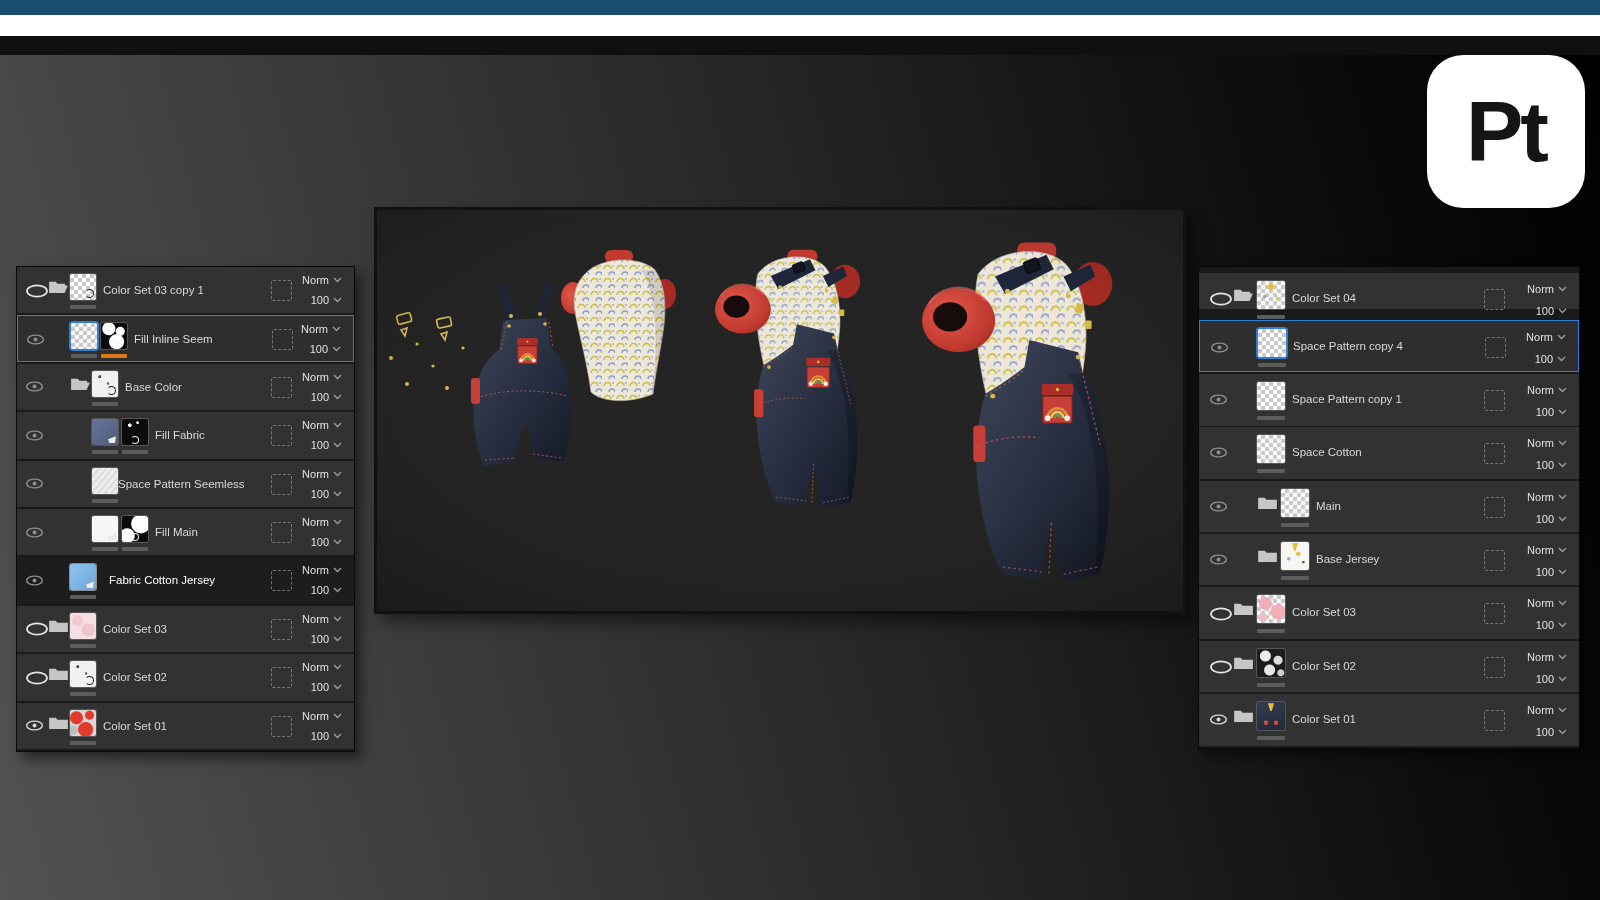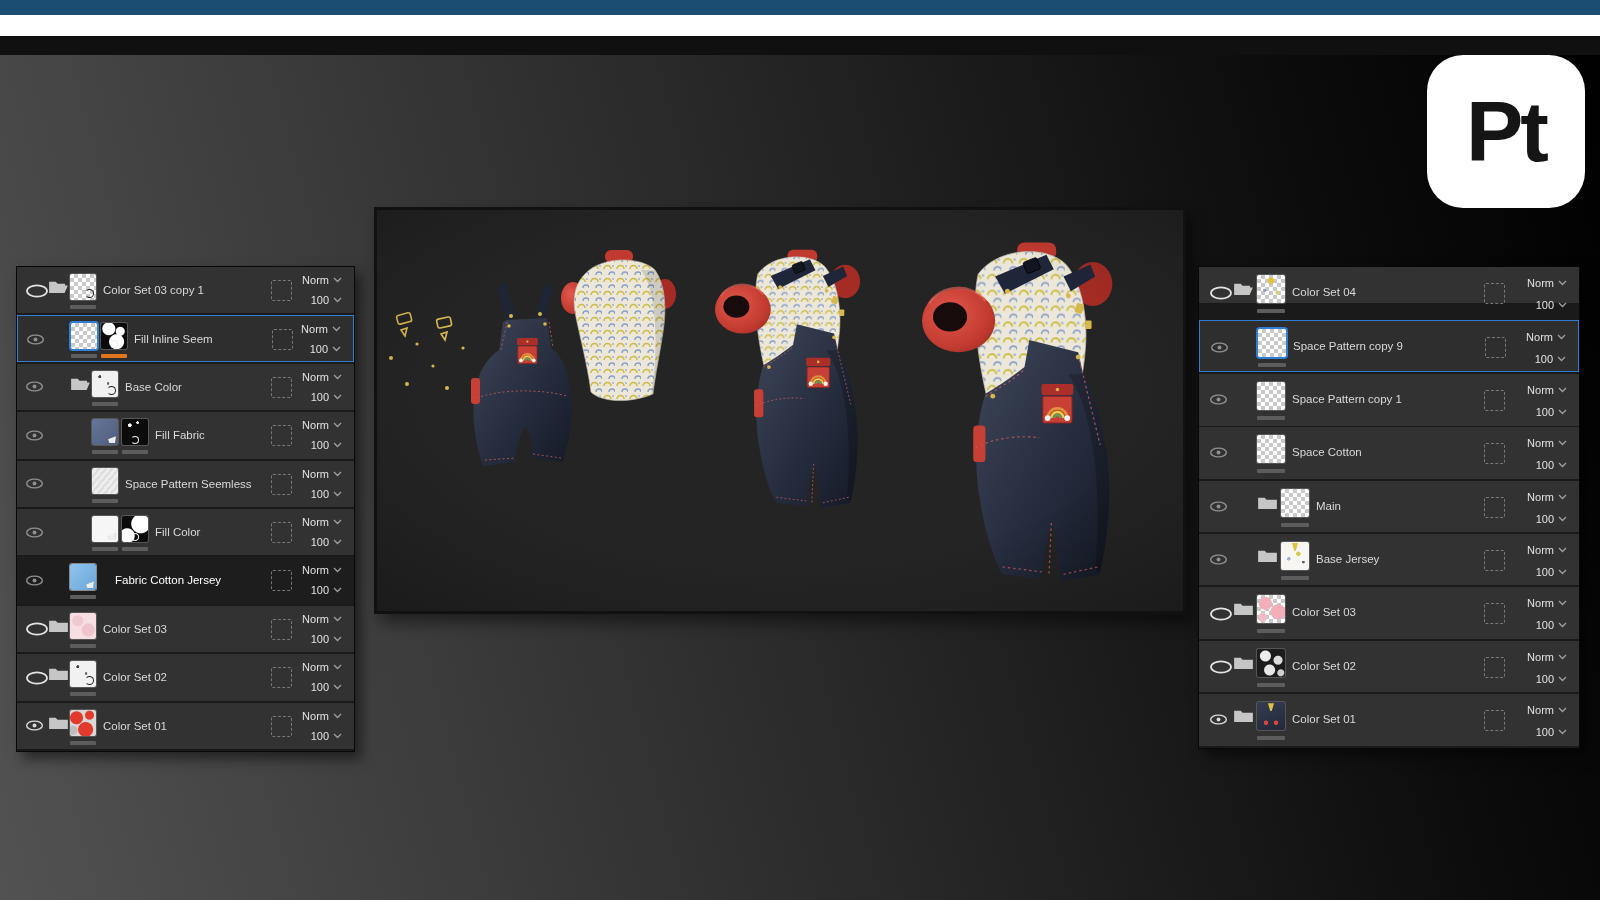--- a/index.html
+++ b/index.html
@@ -346,21 +346,21 @@
       <svg viewBox="0 0 24 14" width="19" height="11">
             <ellipse class="eo" cx="12" cy="7" rx="10" ry="5.6" fill="none" stroke-width="1.8" stroke="#8f8f8f"></ellipse>
       <circle class="ep" cx="12" cy="7" r="2.5" fill="#8f8f8f"></circle>
           </svg>
     </span>
 
     <span class="thumb primary t-white-pattern" style="left: 75px; top: 7px; width: 26px; height: 26px;"></span>
 
     <span class="minibar b1" style="left: 75px; top: 38px; width: 26px;"></span>
 
-    <span class="label" style="left: 108px; line-height: 46.4px; top: 0px;">Space Pattern Seemless</span>
+    <span class="label" style="left: 101px; line-height: 46.4px; top: 0px;">Space Pattern Seemless</span>
     <span class="dashed-box" style="left: 254px; top: 13px;"></span>
     <span class="blend" style="right: 12px; top: 6px;"><b class="v" style="font-weight:normal">Norm</b><svg class="chev" width="9" height="6" viewBox="0 0 9 6">
             <path d="M1 1 L4.5 4.5 L8 1" stroke="#9aa0a6" stroke-width="1.3" fill="none"></path>
           </svg></span>
     <span class="opac" style="right: 12px; top: 26px;"><b class="v" style="font-weight:normal">100</b><svg class="chev" width="9" height="6" viewBox="0 0 9 6">
             <path d="M1 1 L4.5 4.5 L8 1" stroke="#9aa0a6" stroke-width="1.3" fill="none"></path>
           </svg></span>
   </div>
       <div class="row" style="top: 242px; height: 46.4px;">
     <span class="eye" style="left: 8px; top: 17.7px;">
@@ -371,21 +371,21 @@
     </span>
 
     <span class="thumb primary t-white-fill" style="left: 75px; top: 7px; width: 26px; height: 26px;">
           <i class="glyph g-bucket"></i>
         </span>
     <span class="thumb maskthumb m-big-blobs" style="left: 105px; top: 7px; width: 26px; height: 26px;">
           <i class="glyph g-recycle-light"></i>
         </span>
     <span class="minibar b1" style="left: 75px; top: 38px; width: 26px;"></span>
     <span class="minibar b2" style="left: 105px; top: 38px; width: 26px;"></span>
-    <span class="label" style="left: 138px; line-height: 46.4px; top: 0px;">Fill Color</span>
+    <span class="label" style="left: 138px; line-height: 46.4px; top: 0px;">Fill Main</span>
     <span class="dashed-box" style="left: 254px; top: 13px;"></span>
     <span class="blend" style="right: 12px; top: 6px;"><b class="v" style="font-weight:normal">Norm</b><svg class="chev" width="9" height="6" viewBox="0 0 9 6">
             <path d="M1 1 L4.5 4.5 L8 1" stroke="#9aa0a6" stroke-width="1.3" fill="none"></path>
           </svg></span>
     <span class="opac" style="right: 12px; top: 26px;"><b class="v" style="font-weight:normal">100</b><svg class="chev" width="9" height="6" viewBox="0 0 9 6">
             <path d="M1 1 L4.5 4.5 L8 1" stroke="#9aa0a6" stroke-width="1.3" fill="none"></path>
           </svg></span>
   </div>
       <div class="row state-dark" style="top: 290.4px; height: 46.4px;">
     <span class="eye" style="left: 8px; top: 17.7px;">
@@ -394,21 +394,21 @@
       <circle class="ep" cx="12" cy="7" r="2.5" fill="#8f8f8f"></circle>
           </svg>
     </span>
 
     <span class="thumb primary t-lightblue-fill" style="left: 53px; top: 7px; width: 26px; height: 26px;">
           <i class="glyph g-bucket"></i>
         </span>
 
     <span class="minibar b1" style="left: 53px; top: 38px; width: 26px;"></span>
 
-    <span class="label" style="left: 98px; line-height: 46.4px; top: 0px;">Fabric Cotton Jersey</span>
+    <span class="label" style="left: 92px; line-height: 46.4px; top: 0px;">Fabric Cotton Jersey</span>
     <span class="dashed-box" style="left: 254px; top: 13px;"></span>
     <span class="blend" style="right: 12px; top: 6px;"><b class="v" style="font-weight:normal">Norm</b><svg class="chev" width="9" height="6" viewBox="0 0 9 6">
             <path d="M1 1 L4.5 4.5 L8 1" stroke="#9aa0a6" stroke-width="1.3" fill="none"></path>
           </svg></span>
     <span class="opac" style="right: 12px; top: 26px;"><b class="v" style="font-weight:normal">100</b><svg class="chev" width="9" height="6" viewBox="0 0 9 6">
             <path d="M1 1 L4.5 4.5 L8 1" stroke="#9aa0a6" stroke-width="1.3" fill="none"></path>
           </svg></span>
   </div>
       <div class="row" style="top: 338.8px; height: 46.4px;">
     <span class="eye" style="left: 8px; top: 16.7px;">
@@ -483,21 +483,21 @@
     <span class="dashed-box" style="left: 254px; top: 13px;"></span>
     <span class="blend" style="right: 12px; top: 6px;"><b class="v" style="font-weight:normal">Norm</b><svg class="chev" width="9" height="6" viewBox="0 0 9 6">
             <path d="M1 1 L4.5 4.5 L8 1" stroke="#9aa0a6" stroke-width="1.3" fill="none"></path>
           </svg></span>
     <span class="opac" style="right: 12px; top: 26px;"><b class="v" style="font-weight:normal">100</b><svg class="chev" width="9" height="6" viewBox="0 0 9 6">
             <path d="M1 1 L4.5 4.5 L8 1" stroke="#9aa0a6" stroke-width="1.3" fill="none"></path>
           </svg></span>
   </div>
     </section>
   <section class="panel" id="right-panel" style="left:1198px;top:266px;width:380px;height:481px;">
-      <div class="row" style="top: 0px; height: 36px;">
+      <div class="row" style="top: 6px; height: 36px;">
     <span class="eye" style="left: 10px; top: 19.2px;">
       <svg viewBox="0 0 24 14" width="24" height="14">
             <ellipse class="eo" cx="12" cy="7" rx="10" ry="5.6" fill="none" stroke-width="1.8" stroke="#e3e3e3"></ellipse>
       </svg>
     </span>
     <span class="folder" style="left: 34px; top: 14px;">
       <svg viewBox="0 0 22 16" width="21" height="15">
 
         <path class="f-open" d="M1 3 h7 l2 2 h8 v2 h3 l-3.5 8 H1 Z" fill="#c6c6c6"></path>
       </svg>
@@ -520,21 +520,21 @@
       <svg viewBox="0 0 24 14" width="19" height="11">
             <ellipse class="eo" cx="12" cy="7" rx="10" ry="5.6" fill="none" stroke-width="1.8" stroke="#8f8f8f"></ellipse>
       <circle class="ep" cx="12" cy="7" r="2.5" fill="#8f8f8f"></circle>
           </svg>
     </span>
 
     <span class="thumb primary t-checker" style="left: 58px; top: 8px; width: 28px; height: 28px;"></span>
 
     <span class="minibar b1" style="left: 58px; top: 42px; width: 28px;"></span>
 
-    <span class="label" style="left: 93px; line-height: 51.4px; top: 0px;">Space Pattern copy 9</span>
+    <span class="label" style="left: 93px; line-height: 51.4px; top: 0px;">Space Pattern copy 4</span>
     <span class="dashed-box" style="left: 285px; top: 16px;"></span>
     <span class="blend" style="right: 12px; top: 9px;"><b class="v" style="font-weight:normal">Norm</b><svg class="chev" width="9" height="6" viewBox="0 0 9 6">
             <path d="M1 1 L4.5 4.5 L8 1" stroke="#9aa0a6" stroke-width="1.3" fill="none"></path>
           </svg></span>
     <span class="opac" style="right: 12px; top: 31px;"><b class="v" style="font-weight:normal">100</b><svg class="chev" width="9" height="6" viewBox="0 0 9 6">
             <path d="M1 1 L4.5 4.5 L8 1" stroke="#9aa0a6" stroke-width="1.3" fill="none"></path>
           </svg></span>
   </div>
       <div class="row" style="top: 106.8px; height: 52px;">
     <span class="eye" style="left: 10px; top: 20.2px;">

